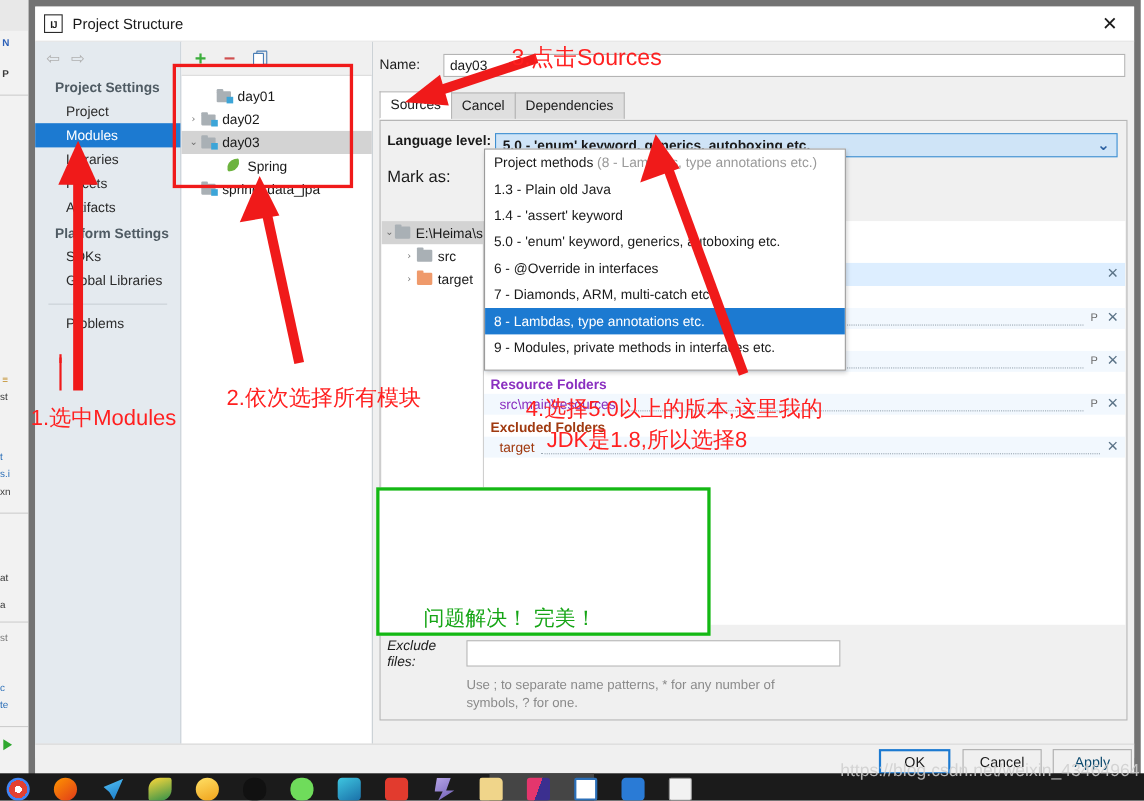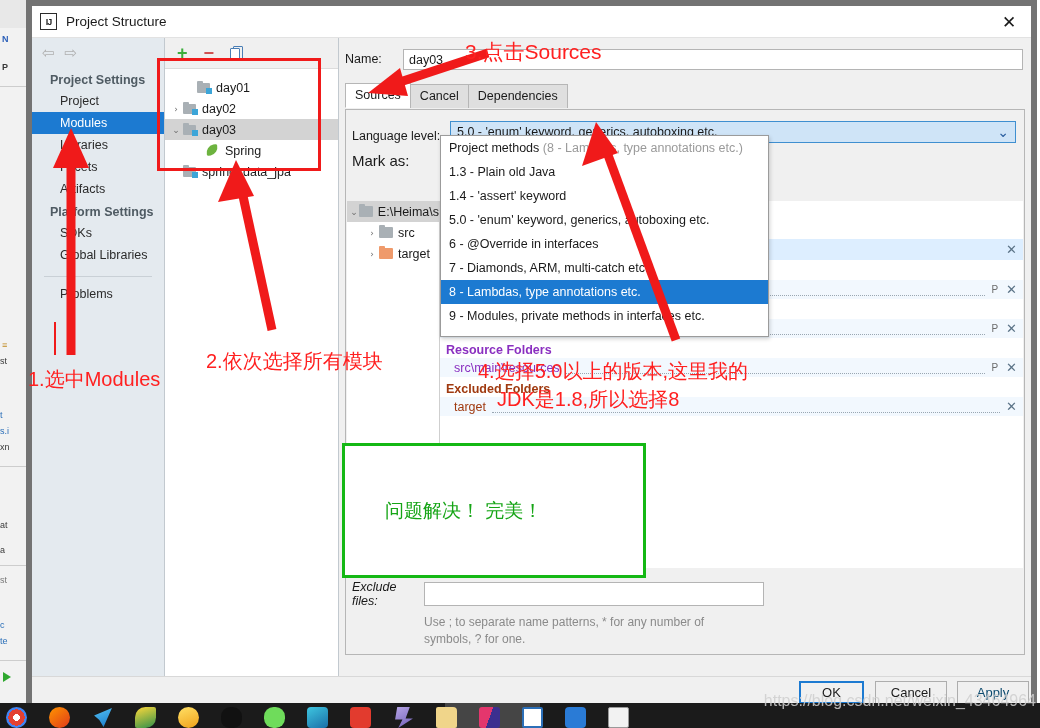--- a/index.html
+++ b/index.html
@@ -152,21 +152,21 @@
     font-size:12.5px; color:#1a1a1a; padding: 4px 9px 4px 9px;
     border:1px solid #b6b6b6; background:#dfdfdf; margin-right:-1px;
     border-bottom:none; box-sizing:border-box; height:24px;
   }
   .tab.active { background:#ffffff; border-bottom:1px solid #ffffff; height:25px; }
   .tab-panel {
     position:absolute; left:6px; right:6px; top:71px; bottom: 34px;
     background:#f0f0f0; border:1px solid #b6b6b6; border-top:1px solid #b6b6b6;
     box-sizing:border-box;
   }
-  .ll-row { display:flex; align-items:flex-end; padding: 11px 8px 0 6px; }
+  .ll-row { display:flex; align-items:flex-start; padding: 11px 8px 0 6px; font-weight: bold; }
   .ll-label { font-size:12.5px; color:#1a1a1a; width:98px; }
   .ll-combo {
     flex:1 1 auto; height:22px; background:#cfe4f7; border:1px solid #3f8fd0;
     display:flex; align-items:center; justify-content:space-between;
     font-size:12.5px; color:#1a1a1a; padding: 0 6px; box-sizing:border-box;
   }
   .mark-row { display:flex; align-items:center; padding: 9px 0 0 6px; }
   .mark-label { font-size:15px; color:#1a1a1a; width:98px; }
   .mark-swatch { width:14px;height:11px;background:#7ec3e8;border-radius:1px;margin-right:4px;}
   .mark-link { font-size:12.5px; color:#1a1a1a; text-decoration:underline; }
@@ -226,21 +226,21 @@
   .dd-item .muted { color:#9a9a9a; }
 
   
   .ann { position:absolute; z-index: 60; pointer-events:none; }
   .red-box {
     position:absolute; border:3px solid #f01a1a; z-index:55;
   }
   .ann-text { position:absolute; color:#ff2020; font-size:20px; white-space:nowrap; z-index:62; }
   .green-box {
     position:absolute; border:3px solid #14b814; background:#ffffff; z-index:58;
-    display:flex; align-items:center;
+    display:flex; align-items:flex-end;
   }
   .green-text { color:#16a516; font-size:19px; padding-left:40px; }
   .watermark {
     position:absolute; right: 4px; bottom: 18px; color:#cfcfcf; font-size:16px;
     opacity:.85; z-index:70; font-family:"Liberation Sans", sans-serif;
   }
   svg.ann { overflow: visible; }
 </style>
 </head>
 <body>

